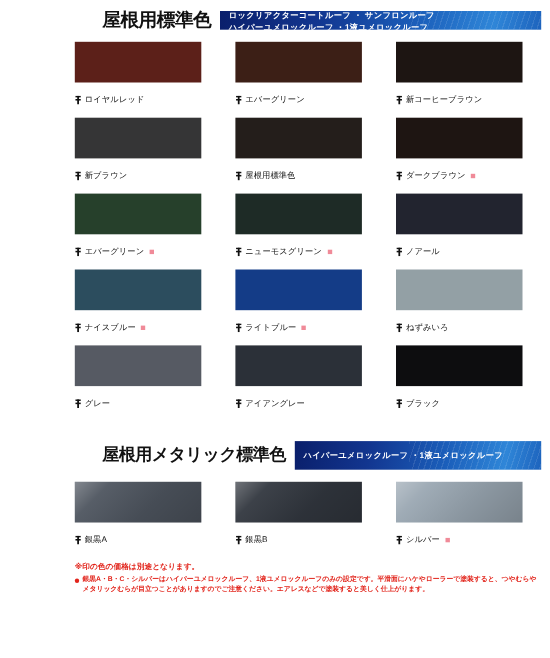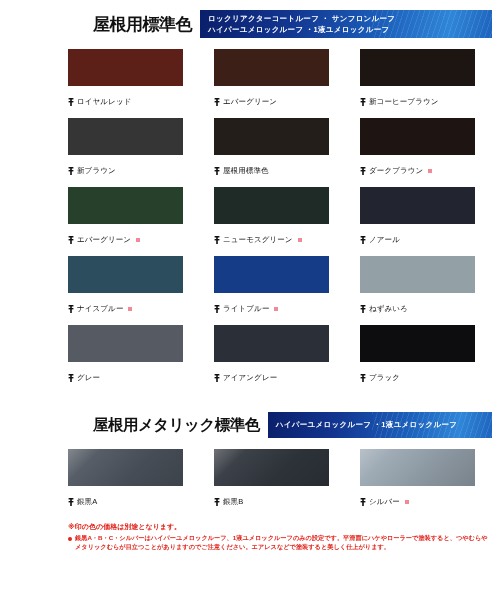--- a/index.html
+++ b/index.html
@@ -38,21 +38,21 @@
     padding-right: 8px;
     line-height: 1;
     margin-left: 25px;
   }
   .section-title.metallic {
     font-size: 15.5px;
   }
   .banner {
     position: relative;
     flex: 1;
-    height: 28px;
+    height: 17px;
     background: linear-gradient(100deg, #0a1f6b 0%, #12358f 30%, #1b5fbb 62%, #2f86d8 85%, #1d63bd 100%);
     overflow: hidden;
     display: flex;
     flex-direction: column;
     justify-content: center;
     padding-left: 8px;
     box-sizing: border-box;
   }
   .banner::after {
     content: "";

